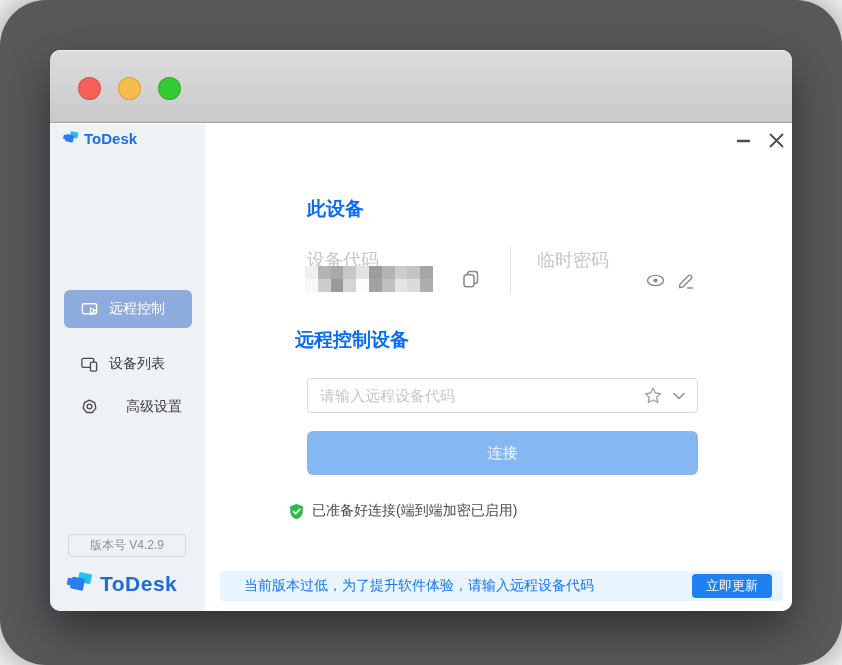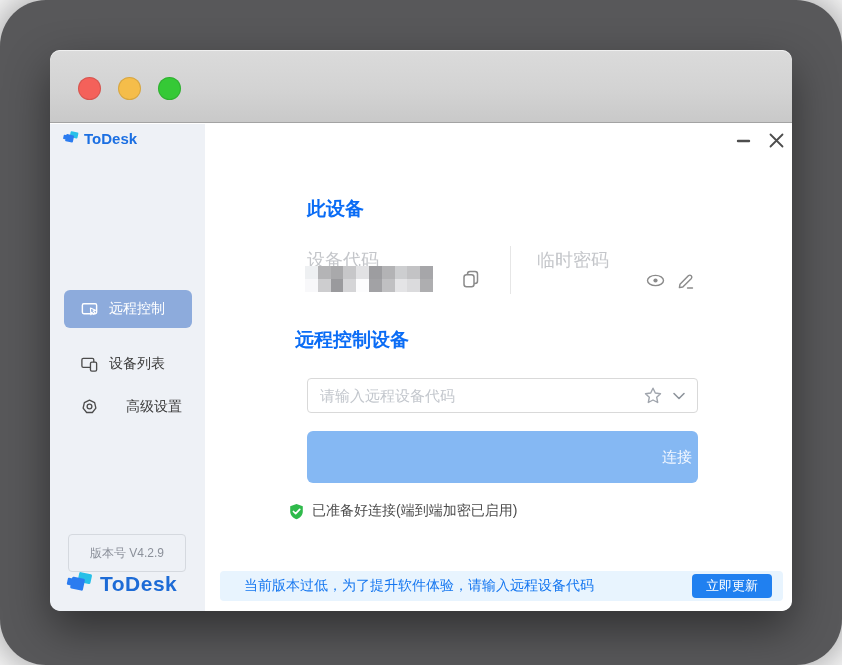--- a/index.html
+++ b/index.html
@@ -23,21 +23,21 @@
   .main{position:relative;width:587px;height:100%;background:#ffffff;border-radius:0 0 10px 0;}
   
   .brand{position:absolute;left:12px;top:6px;display:flex;align-items:center;gap:5px;}
   .brand-text{font-size:15px;font-weight:600;color:#1b6fe2;}
   .nav-item{position:absolute;left:14px;width:128px;height:38px;border-radius:6px;
             display:flex;align-items:center;gap:10px;padding-left:16px;cursor:pointer;}
   .nav-item .label{font-size:14px;color:#3c3c3c;}
   .nav-item.selected{background:#8dabdc;}
   .nav-item.selected .label{color:#ffffff;text-align:center;}
   .nav1{top:166px;} .nav2{top:221px;} .nav3{top:264px;gap:27px;}
-  .version-badge{position:absolute;left:18px;top:410px;width:118px;height:38px;border:1px solid #d5d9df;
+  .version-badge{position:absolute;left:18px;top:410px;width:118px;height:23px;border:1px solid #d5d9df;
                  border-radius:4px;display:flex;align-items:center;justify-content:center;
                  font-size:12px;color:#8b909a;}
   .footer-brand{position:absolute;left:15px;top:446px;display:flex;align-items:center;gap:7px;}
   .footer-brand-text{font-size:21px;font-weight:600;color:#1d6bd6;letter-spacing:.5px;}
   
   .win-controls{position:absolute;right:6px;top:6px;display:flex;align-items:center;gap:13px;}
   .win-btn{width:20px;height:20px;display:flex;align-items:center;justify-content:center;cursor:pointer;}
   
   .h-blue{position:absolute;font-size:19px;font-weight:700;color:#0a6cf5;}
   .h1{left:102px;top:72px;}
@@ -50,22 +50,22 @@
   .icon-btn{position:absolute;cursor:pointer;display:flex;align-items:center;justify-content:center;}
   .copy-btn{left:256px;top:145px;width:20px;height:20px;}
   .vdivider{position:absolute;left:305px;top:122px;width:1px;height:48px;background:#e6e6e6;}
   .eye-btn{left:440px;top:146px;width:21px;height:21px;}
   .edit-btn{left:471px;top:147px;width:19px;height:19px;}
   .code-input{position:absolute;left:102px;top:254px;width:391px;height:35px;border:1px solid #d9d9d9;
               border-radius:4px;padding:0 64px 0 12px;font-size:15px;color:#333;outline:none;background:#fff;}
   .code-input::placeholder{color:#c3c7cd;}
   .star-btn{left:438px;top:262px;width:20px;height:20px;}
   .chev-btn{left:466px;top:264px;width:16px;height:16px;}
-  .connect-btn{position:absolute;left:102px;top:307px;width:391px;height:52px;border:none;border-radius:6px;
-               background:#85b8f3;color:#f2f7ff;font-size:15px;cursor:pointer;text-align:right;}
+  .connect-btn{position:absolute;left:102px;top:307px;width:391px;height:44px;border:none;border-radius:6px;
+               background:#85b8f3;color:#f2f7ff;font-size:15px;cursor:pointer;}
   .status-row{position:absolute;left:83px;top:378px;display:flex;align-items:center;gap:7px;}
   .status-text{font-size:14px;color:#4c4c4c;}
   
   .banner{position:absolute;left:15px;top:447px;width:563px;height:30px;background:#e8f4fe;border-radius:4px;
           display:flex;align-items:center;}
   .banner-msg{font-size:14px;color:#1677f0;margin-left:24px;}
   .update-btn{position:absolute;right:11px;top:3px;width:80px;height:24px;border:none;border-radius:4px;
               background:#2080f0;color:#ffffff;font-size:13px;cursor:pointer;}
   svg{display:block;}
 </style>

